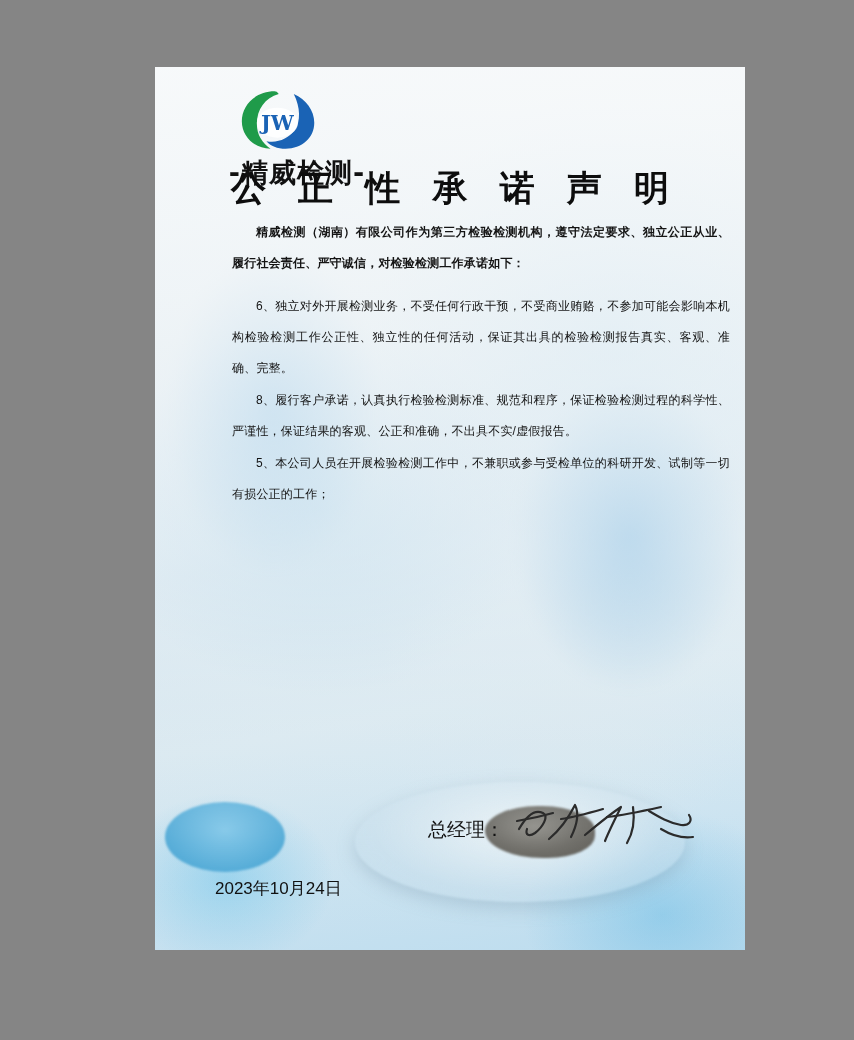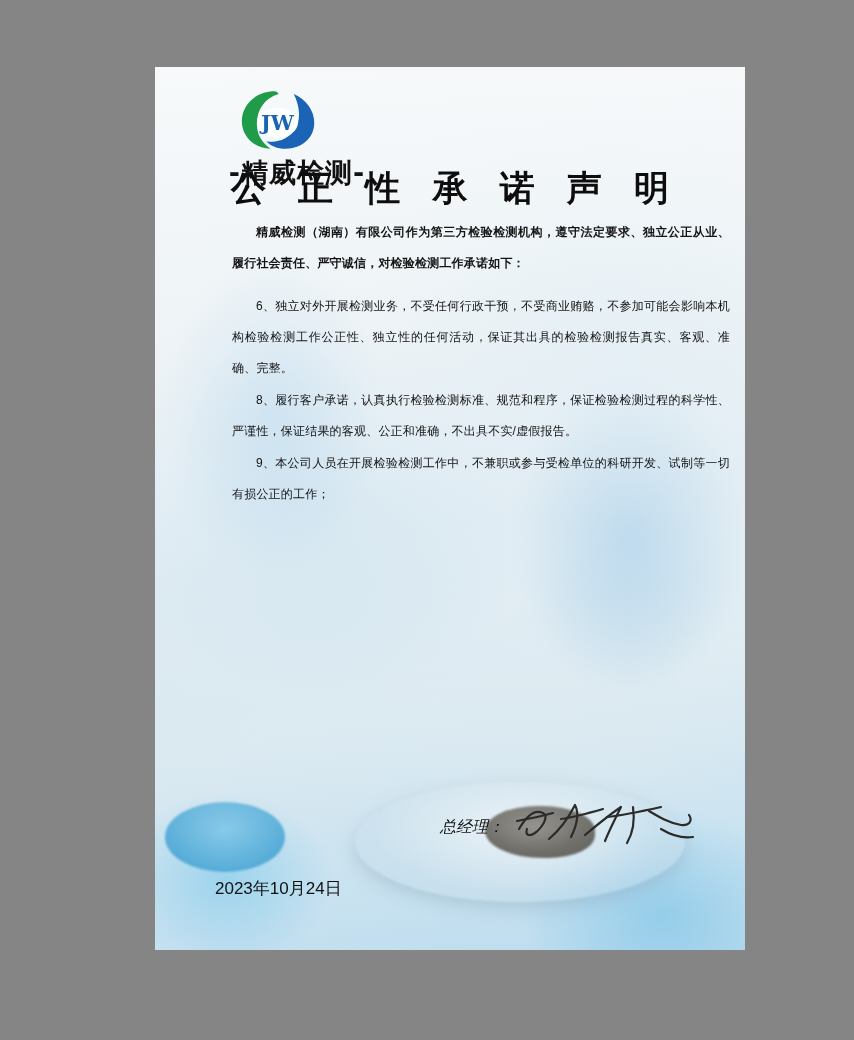--- a/index.html
+++ b/index.html
@@ -160,24 +160,23 @@
     position: absolute;
     left: 46px;
     top: 740px;
     width: 498px;
     height: 50px;
   }
   .sig-label {
     position: absolute;
     right: 195px;
     top: 10px;
-    font-size: 16px;
+    font-size: 19px;
     font-weight: 500;
     color: #111;
-    font-style: italic;
   }
   .sig-ink {
     position: absolute;
     right: 0;
     top: -12px;
     width: 190px;
     height: 58px;
   }
   .date {
     position: absolute;
@@ -217,21 +216,21 @@
       </div>
       <div class="logo-text">-精威检测-</div>
     </div>
 
     <div class="title">公 正 性 承 诺 声 明</div>
 
     <div class="body-text">
       <p class="lead">精威检测（湖南）有限公司作为第三方检验检测机构，遵守法定要求、独立公正从业、履行社会责任、严守诚信，对检验检测工作承诺如下：</p>
       <p class="para">6、独立对外开展检测业务，不受任何行政干预，不受商业贿赂，不参加可能会影响本机构检验检测工作公正性、独立性的任何活动，保证其出具的检验检测报告真实、客观、准确、完整。</p>
       <p class="para">8、履行客户承诺，认真执行检验检测标准、规范和程序，保证检验检测过程的科学性、严谨性，保证结果的客观、公正和准确，不出具不实/虚假报告。</p>
-      <p class="para">9、本公司人员在开展检验检测工作中，不兼职或参与受检单位的科研开发、试制等一切有损公正的工作；</p>
+      <p class="para">5、本公司人员在开展检验检测工作中，不兼职或参与受检单位的科研开发、试制等一切有损公正的工作；</p>
     </div>
 
     <div class="sig-row">
       <div class="sig-label">总经理：</div>
       <div class="sig-ink">
         <svg viewBox="0 0 190 58" width="190" height="58" aria-hidden="true">
           <g fill="none" stroke="#2b2b2b" stroke-width="2.2" stroke-linecap="round" stroke-linejoin="round">
             <path d="M10 34 C18 20 26 14 34 18 C40 21 34 32 26 38 C20 42 16 40 18 34"></path>
             <path d="M8 26 C20 24 30 22 44 18"></path>
             <path d="M40 44 C52 34 60 22 66 10 C70 18 68 30 62 42"></path>

